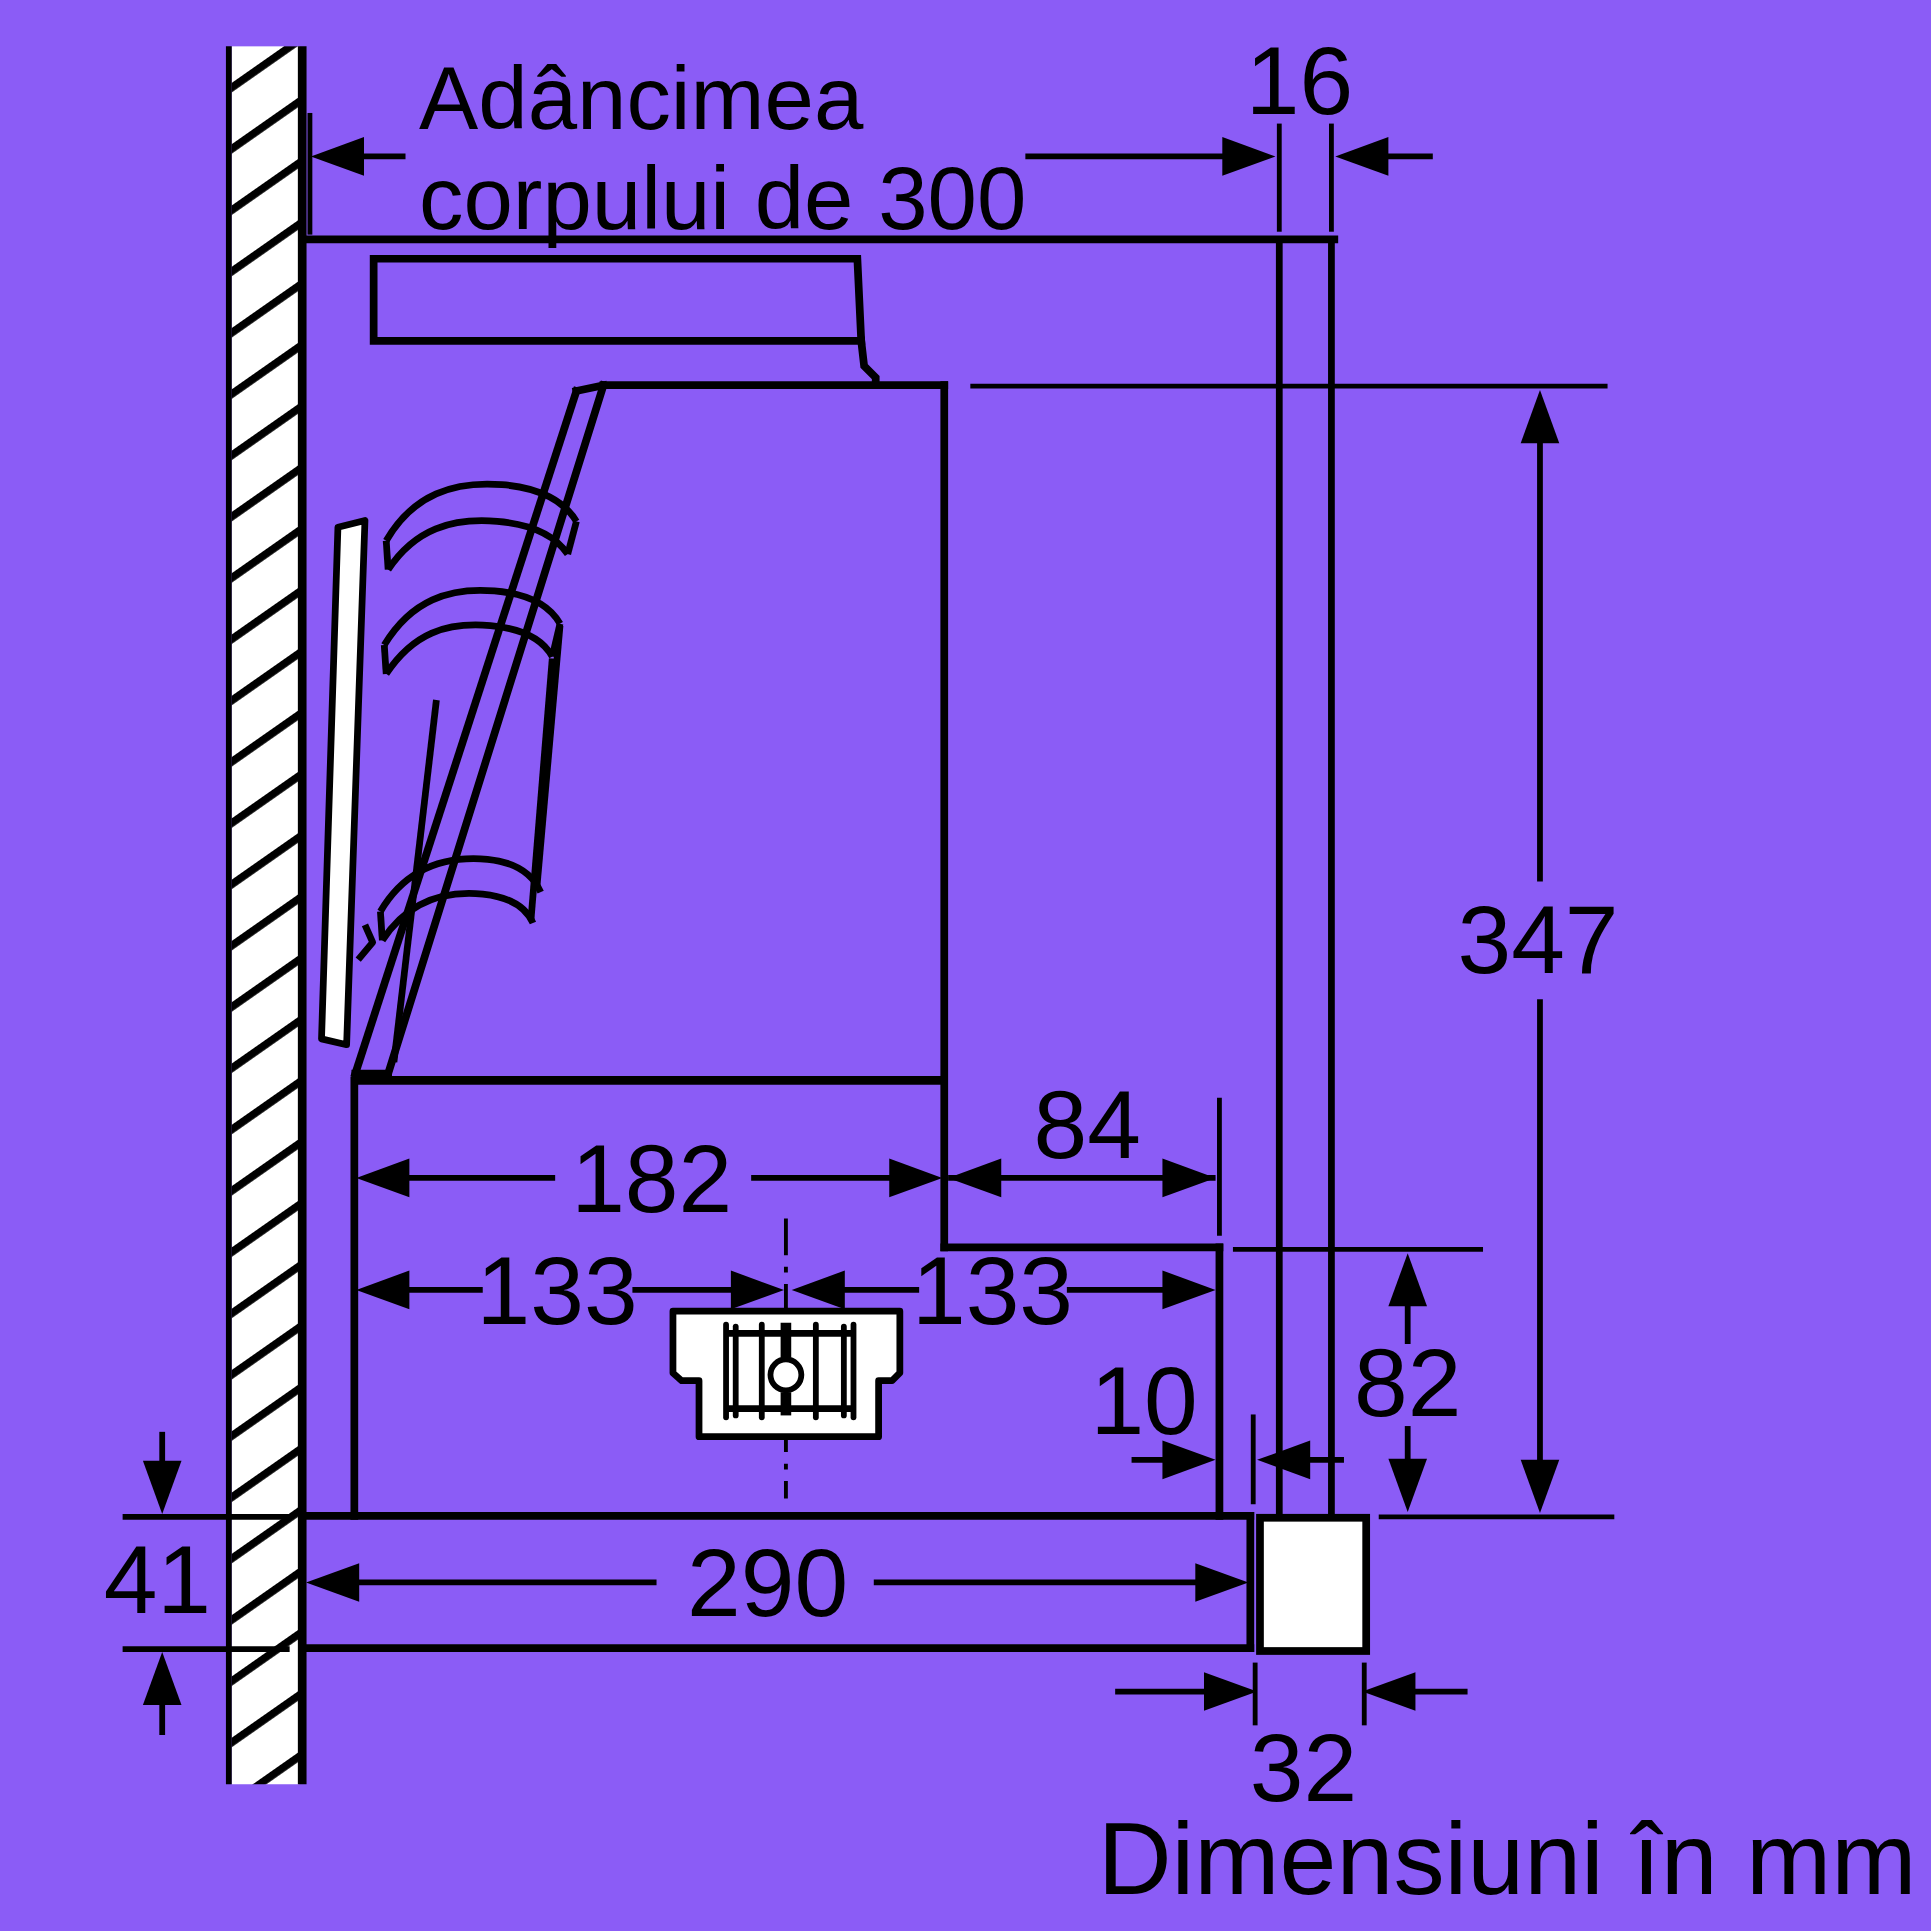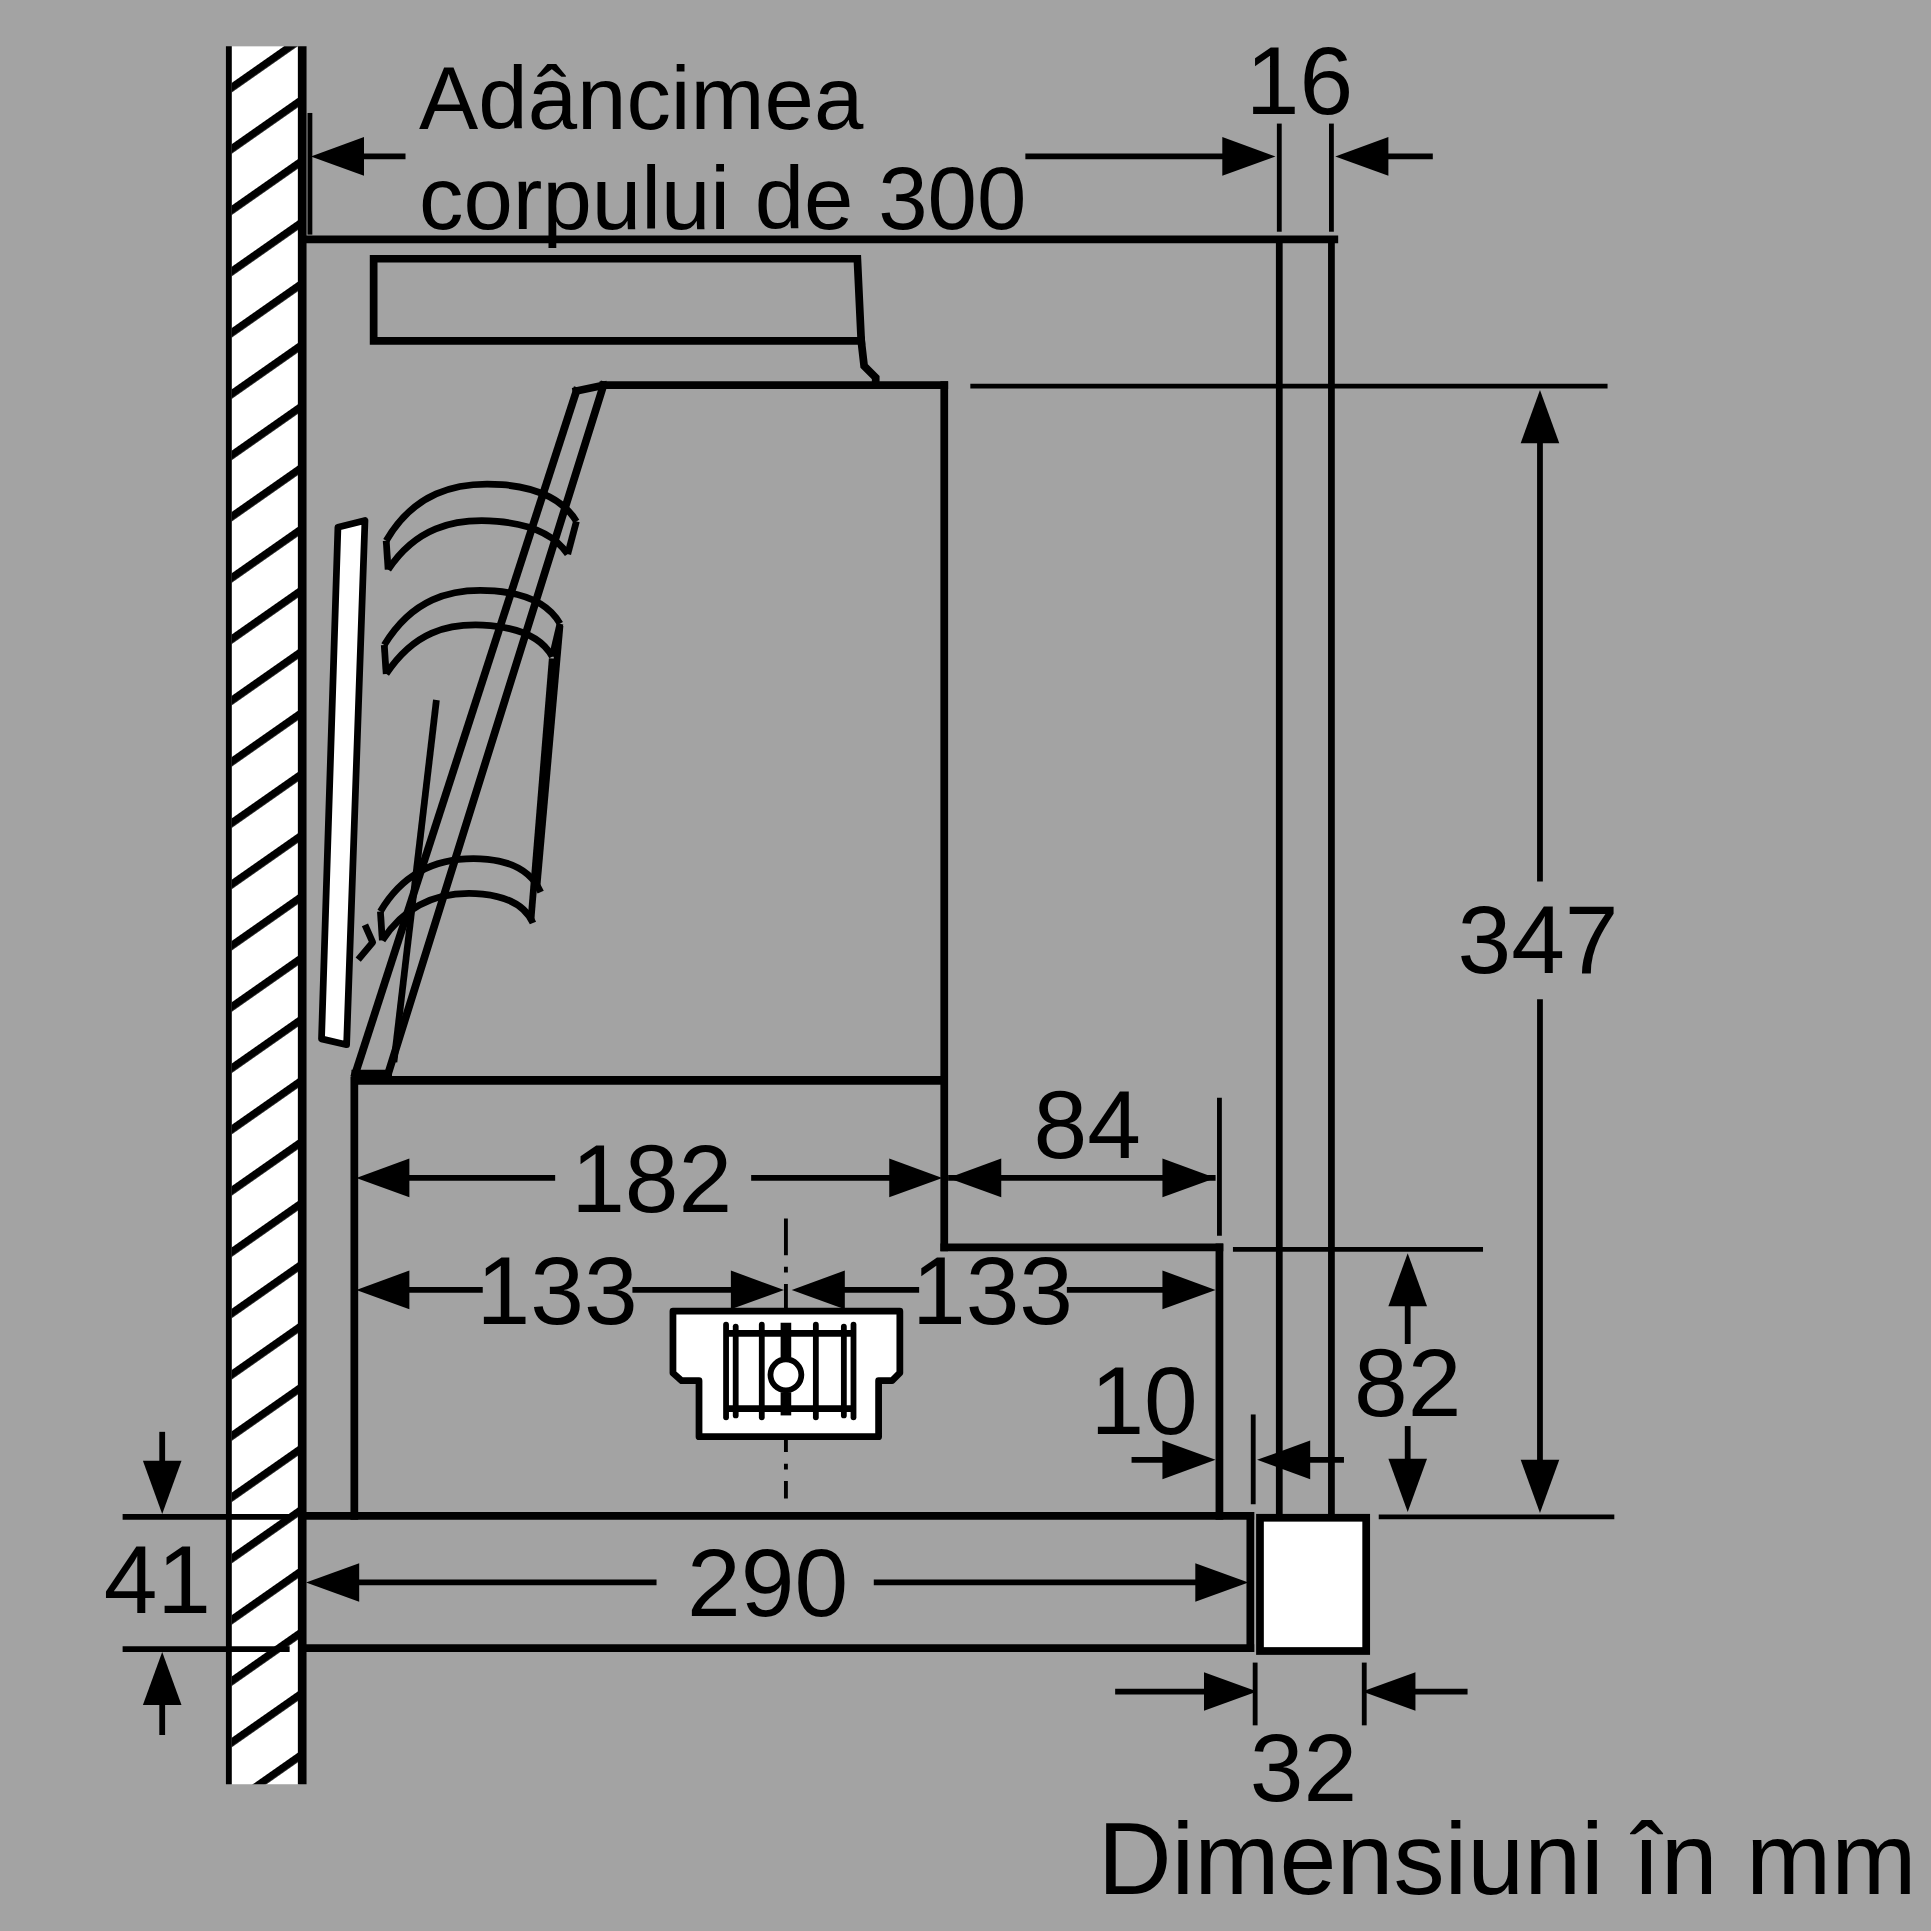--- a/index.html
+++ b/index.html
@@ -1,16 +1,16 @@
 <!DOCTYPE html>
 <html><head>
 <meta charset="utf-8">
 <style>
   html,body{margin:0;padding:0;background:#fff;}
-  .stage{width:1931px;height:1931px;background:#a3a3a3;position:relative;font-family:"Liberation Sans",sans-serif;}
+  .stage{width:1931px;height:1931px;background:#8b5cf6;position:relative;font-family:"Liberation Sans",sans-serif;}
   svg{display:block;}
   .outline{stroke:#000;stroke-width:8;fill:none;stroke-linecap:square;stroke-linejoin:miter;}
   .outline-thin{stroke:#000;stroke-width:7;fill:none;stroke-linejoin:round;}
   .dimline{stroke:#000;stroke-width:6;fill:none;stroke-linecap:butt;}
   .extline{stroke:#000;stroke-width:5;fill:none;stroke-linecap:butt;}
   .arrow{fill:#000;stroke:none;}
   .dimtext{font-family:"Liberation Sans",sans-serif;font-size:100px;fill:#000;}
   .labeltext{font-family:"Liberation Sans",sans-serif;font-size:92px;fill:#000;}
   .foottext{font-family:"Liberation Sans",sans-serif;font-size:106px;fill:#000;}
   .whitefill{fill:#fff;}

